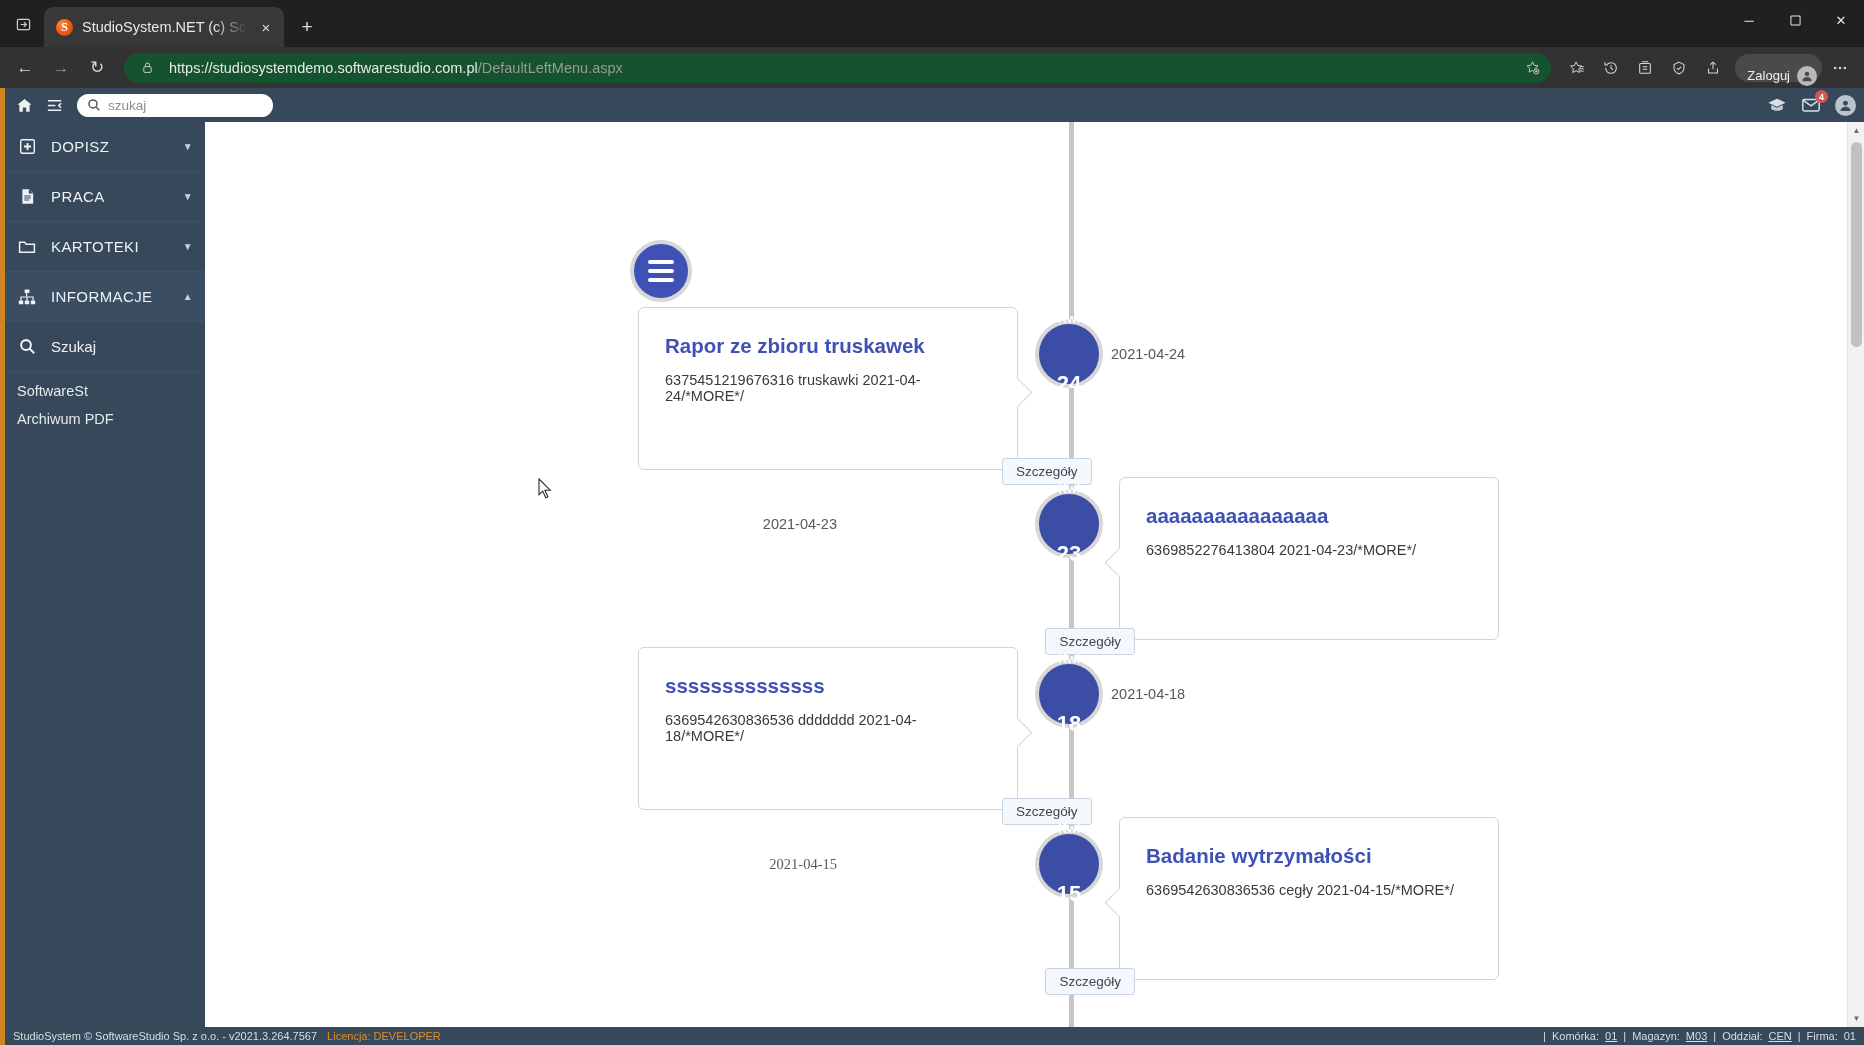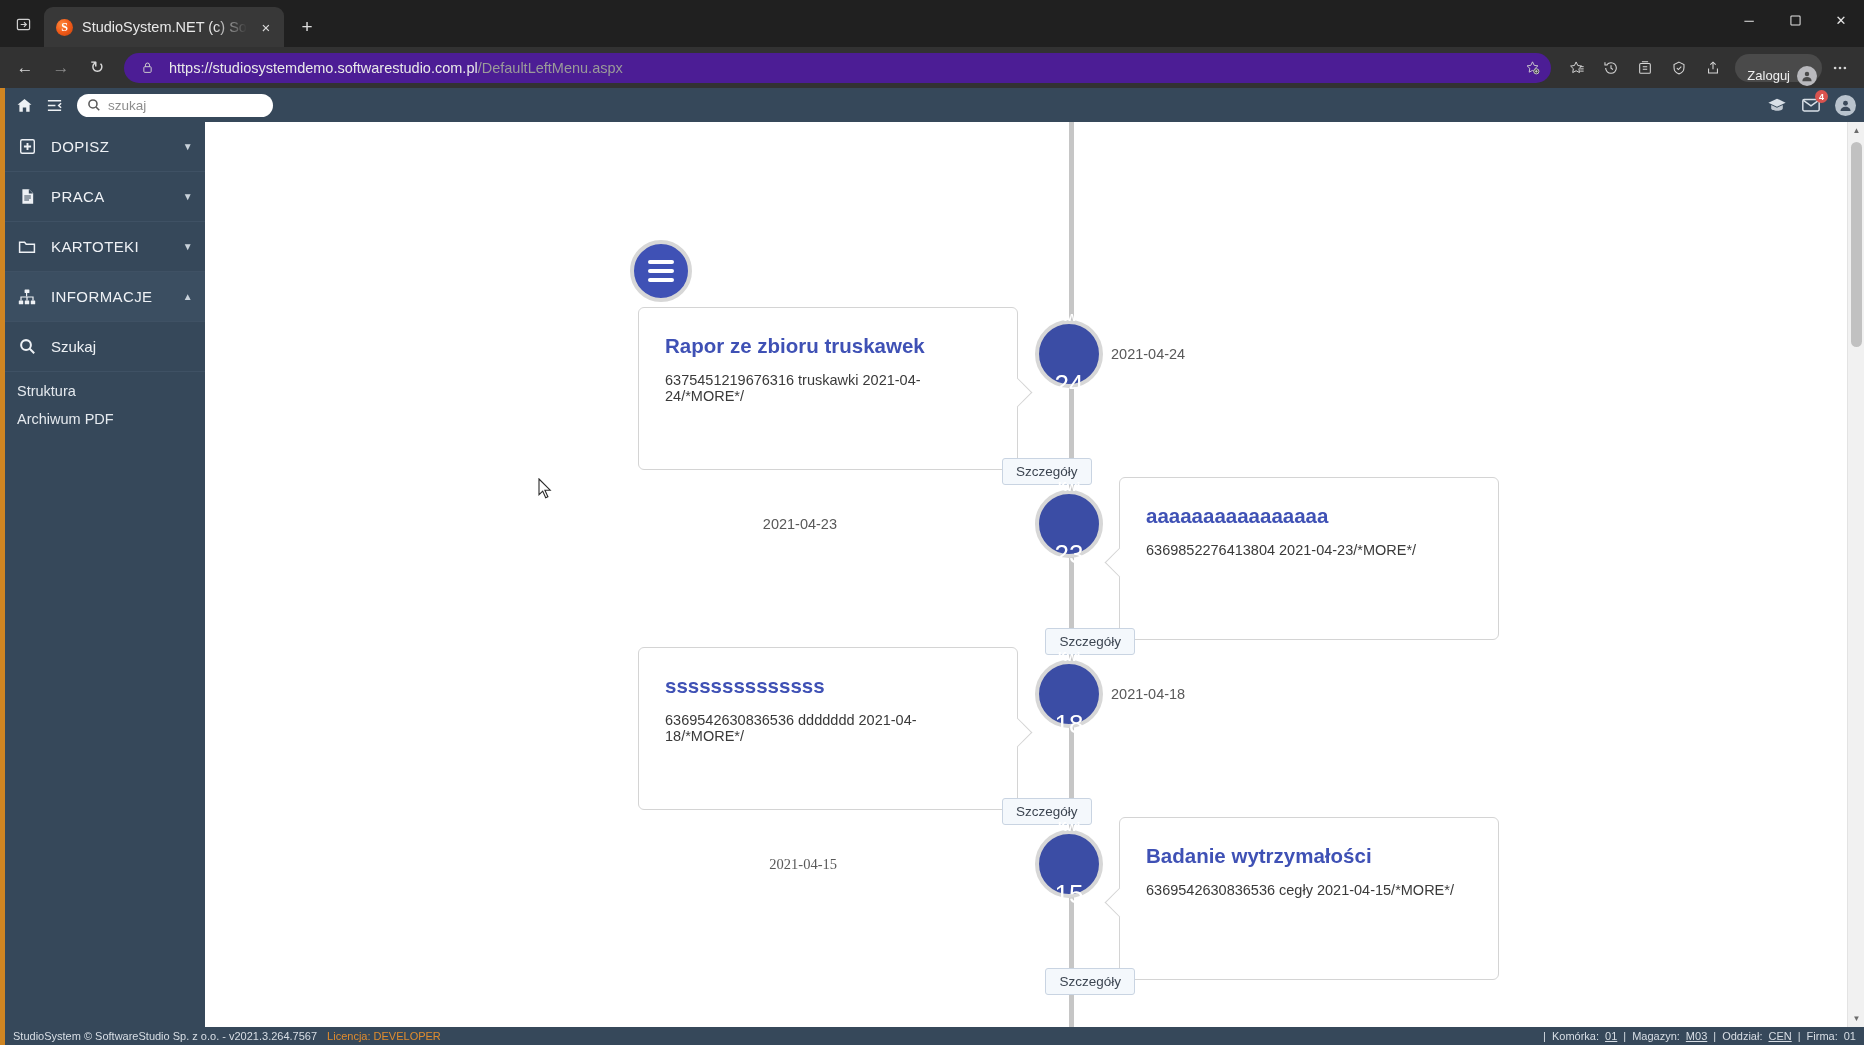--- a/index.html
+++ b/index.html
@@ -48,21 +48,21 @@
     color:#e6e6e6; font-size: 13px; }
 
   .navbar {
     height: 41px; background: #323232; display: flex; align-items: center;
     padding: 0 8px; gap: 2px; flex: 0 0 41px;
   }
   .navbtn { width: 34px; height: 34px; display:flex; align-items:center; justify-content:center;
     color: #d8d8d8; border-radius: 5px; font-size: 17px; }
   .navbtn.dim { color: #8b8b8b; }
   .omnibox {
-    flex: 1; height: 30px; background: #4c1d95; border-radius: 16px;
+    flex: 1; height: 30px; background: #14532d; border-radius: 16px;
     display: flex; align-items: center; padding: 0 10px; margin: 0 8px;
     gap: 9px; position: relative;
   }
   .omni-url { color: #e9e9e9; font-size: 14.5px; white-space: nowrap; }
   .omni-url .path { color: #9a9a9a; }
   .omni-right { position:absolute; right: 6px; display:flex; align-items:center; gap: 4px; }
   .omni-icon { width: 26px; height: 26px; display:flex; align-items:center; justify-content:center; color:#cfcfcf; }
   .tool-icons { display: flex; align-items: center; gap: 2px; }
   .tool-icon { width: 32px; height: 32px; display:flex; align-items:center; justify-content:center;
     color: #d6d6d6; border-radius: 5px; }
@@ -142,21 +142,21 @@
   }
   .tl-toggle .bars { display:flex; flex-direction:column; gap:5px; }
   .tl-toggle .bars span { display:block; width: 26px; height: 4px; background:#fff; border-radius: 2px; }
 
   .node {
     position:absolute; left: 830px; width: 68px; height: 68px; border-radius: 50%;
     background:#3b4da5; border: 4px solid #d7d7d7; color:#fff; z-index: 3;
     display:flex; flex-direction: column; align-items:center; justify-content:center; line-height: 1; gap: 44px;
   }
   .node .mon { font-size: 12.5px; font-weight: bold; margin-bottom: 3px; }
-  .node .day { font-size: 26px; font-weight: normal; }
+  .node .day { font-size: 22px; font-weight: bold; }
 
   .node-date {
     position:absolute; font-size: 14.5px; color:#595959; white-space: nowrap;
   }
   .node-date.right { left: 906px; }
   .node-date.left { right: 1010px; text-align: right; }
 
   .card {
     position:absolute; background:#fff; border: 1px solid #d4d4d4; border-radius: 6px;
     padding: 26px 26px 12px 26px; box-shadow: 0 0 0 rgba(0,0,0,0);
@@ -424,21 +424,21 @@
                   <circle cx="6.6" cy="6.6" r="4.6"></circle>
                     <path d="M10.1 10.1L14.3 14.3"></path>
                 </svg>
               </span>
               <span>Szukaj</span>
             </div>
 
 
             <div class="sub-group" style="padding-top:5px;">
               <div class="sub-item">
-                <span>Struktura</span>
+                <span>SoftwareSt</span>
               </div>
               <div class="sub-item">
                 <span>Archiwum PDF</span>
               </div>
             </div>
           </div>
         </div>
 
         <div class="content">
           <div class="timeline-scroll">

